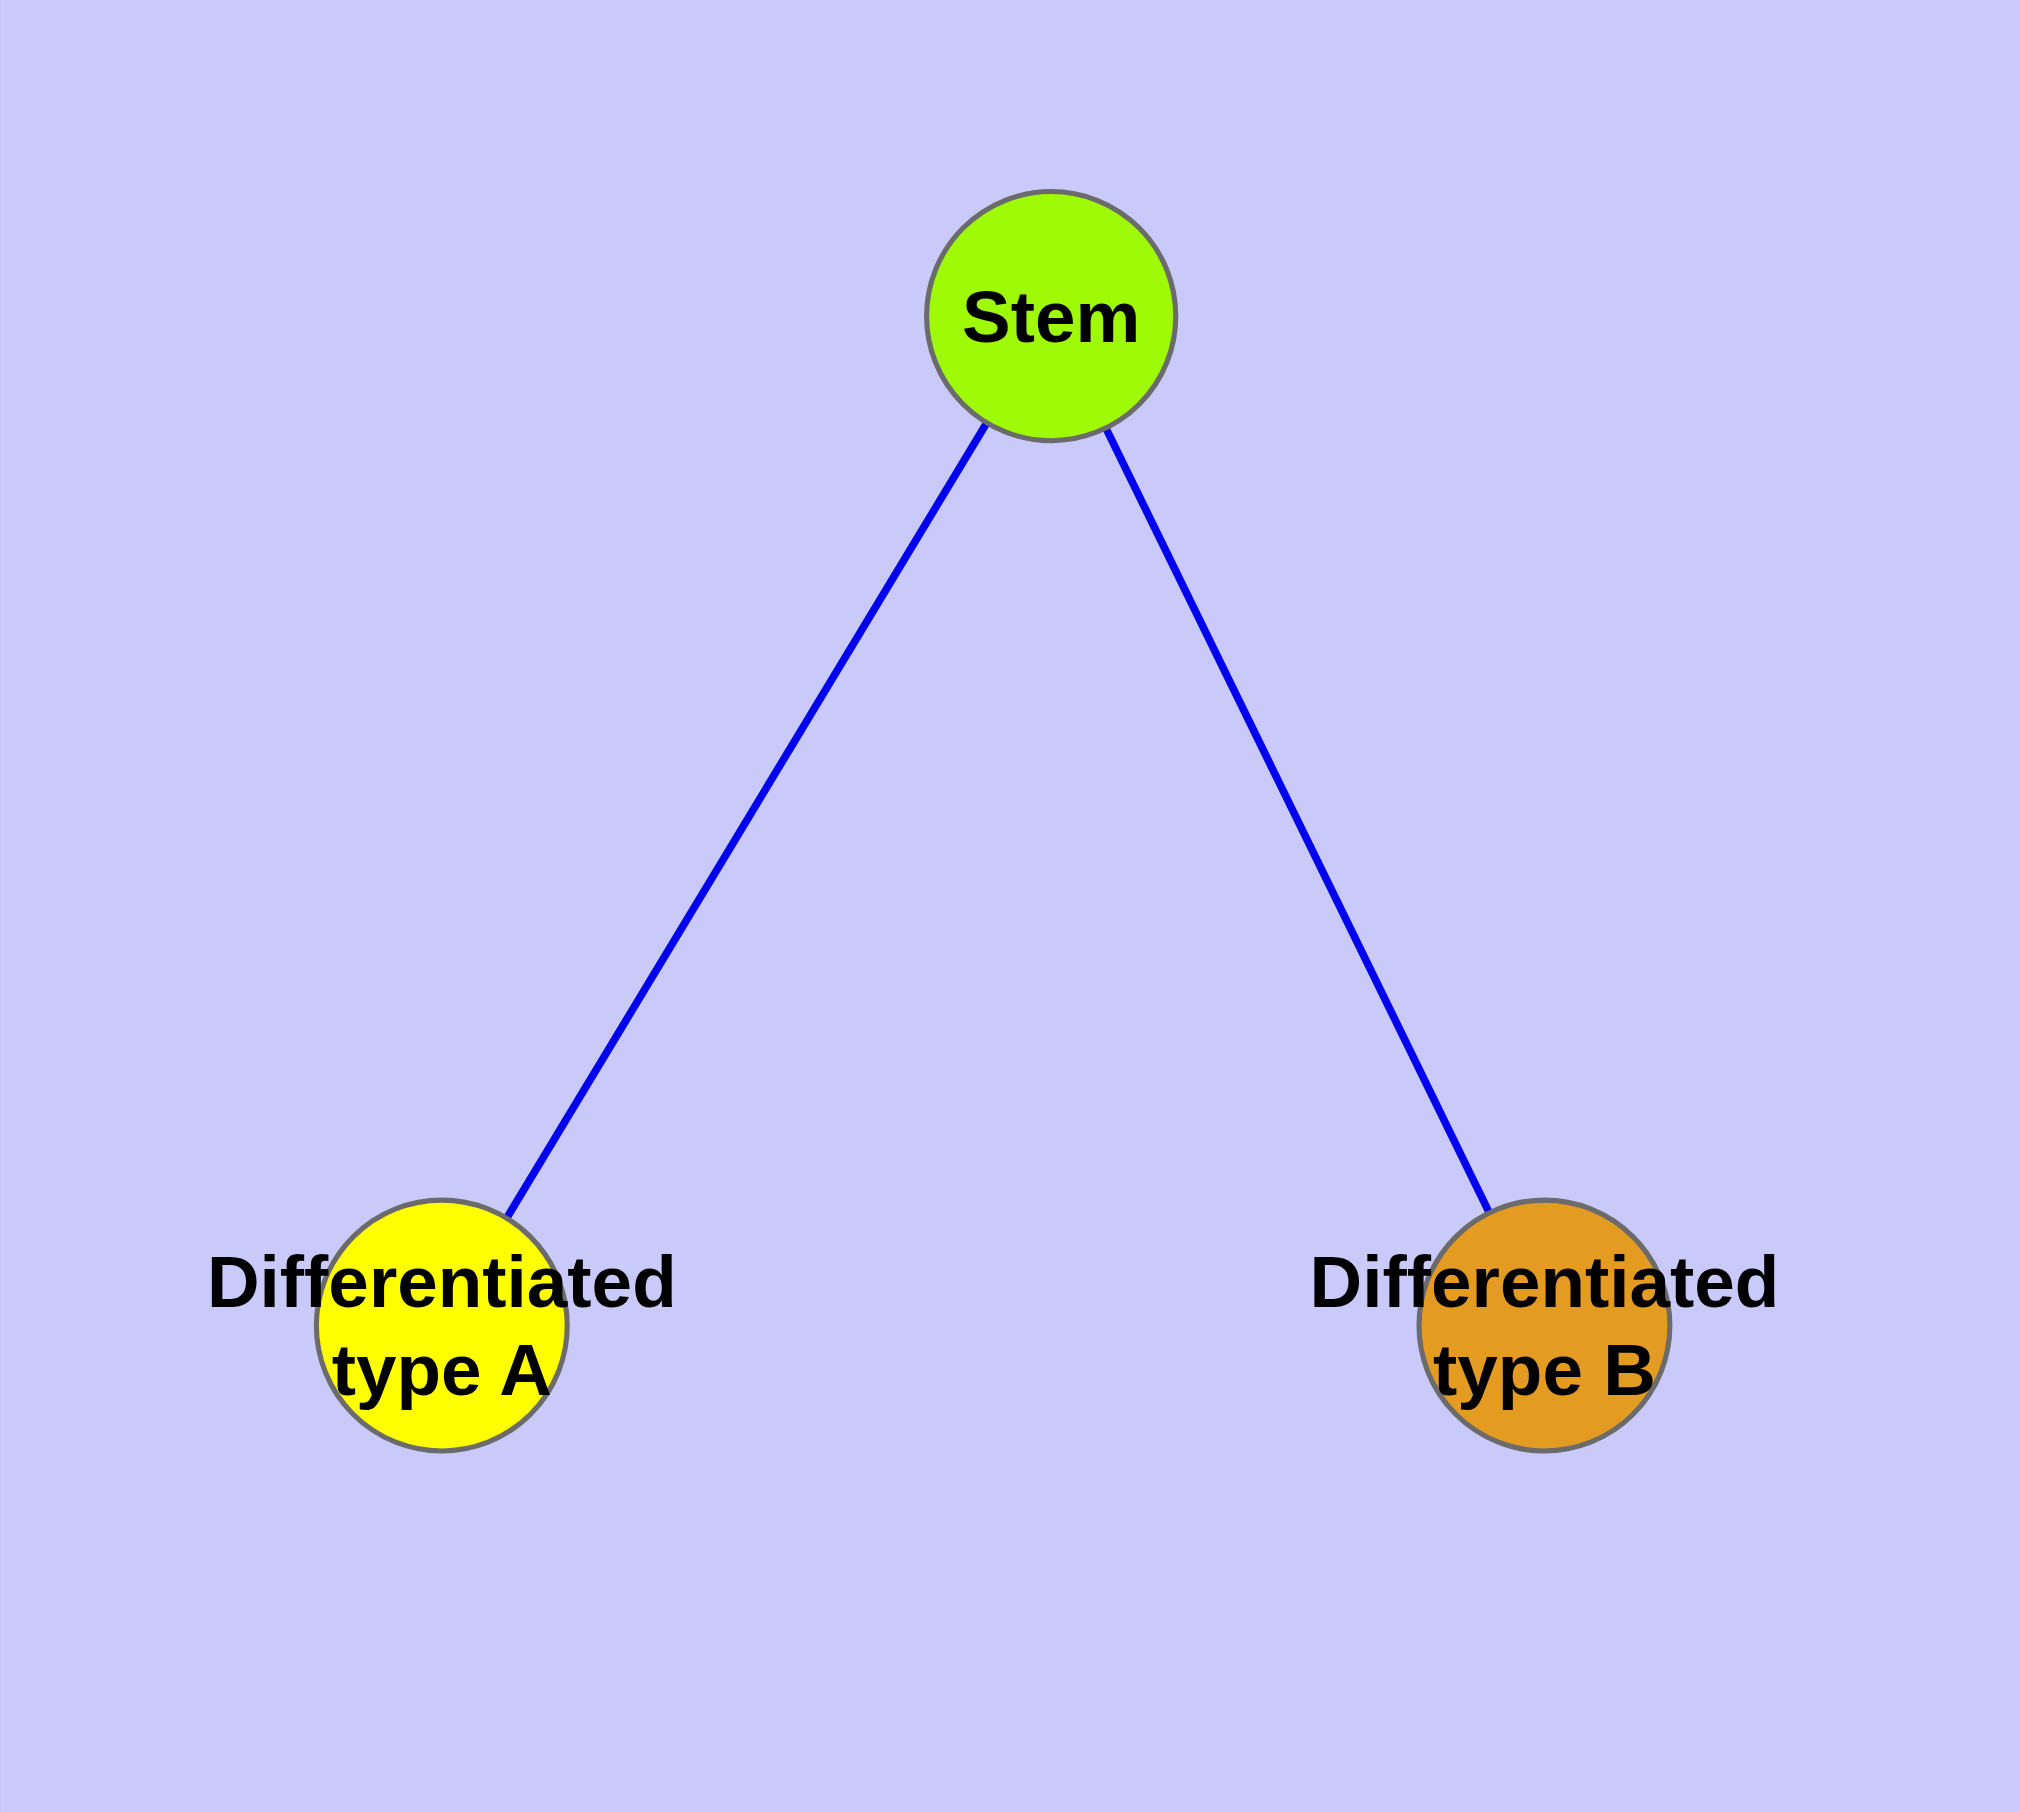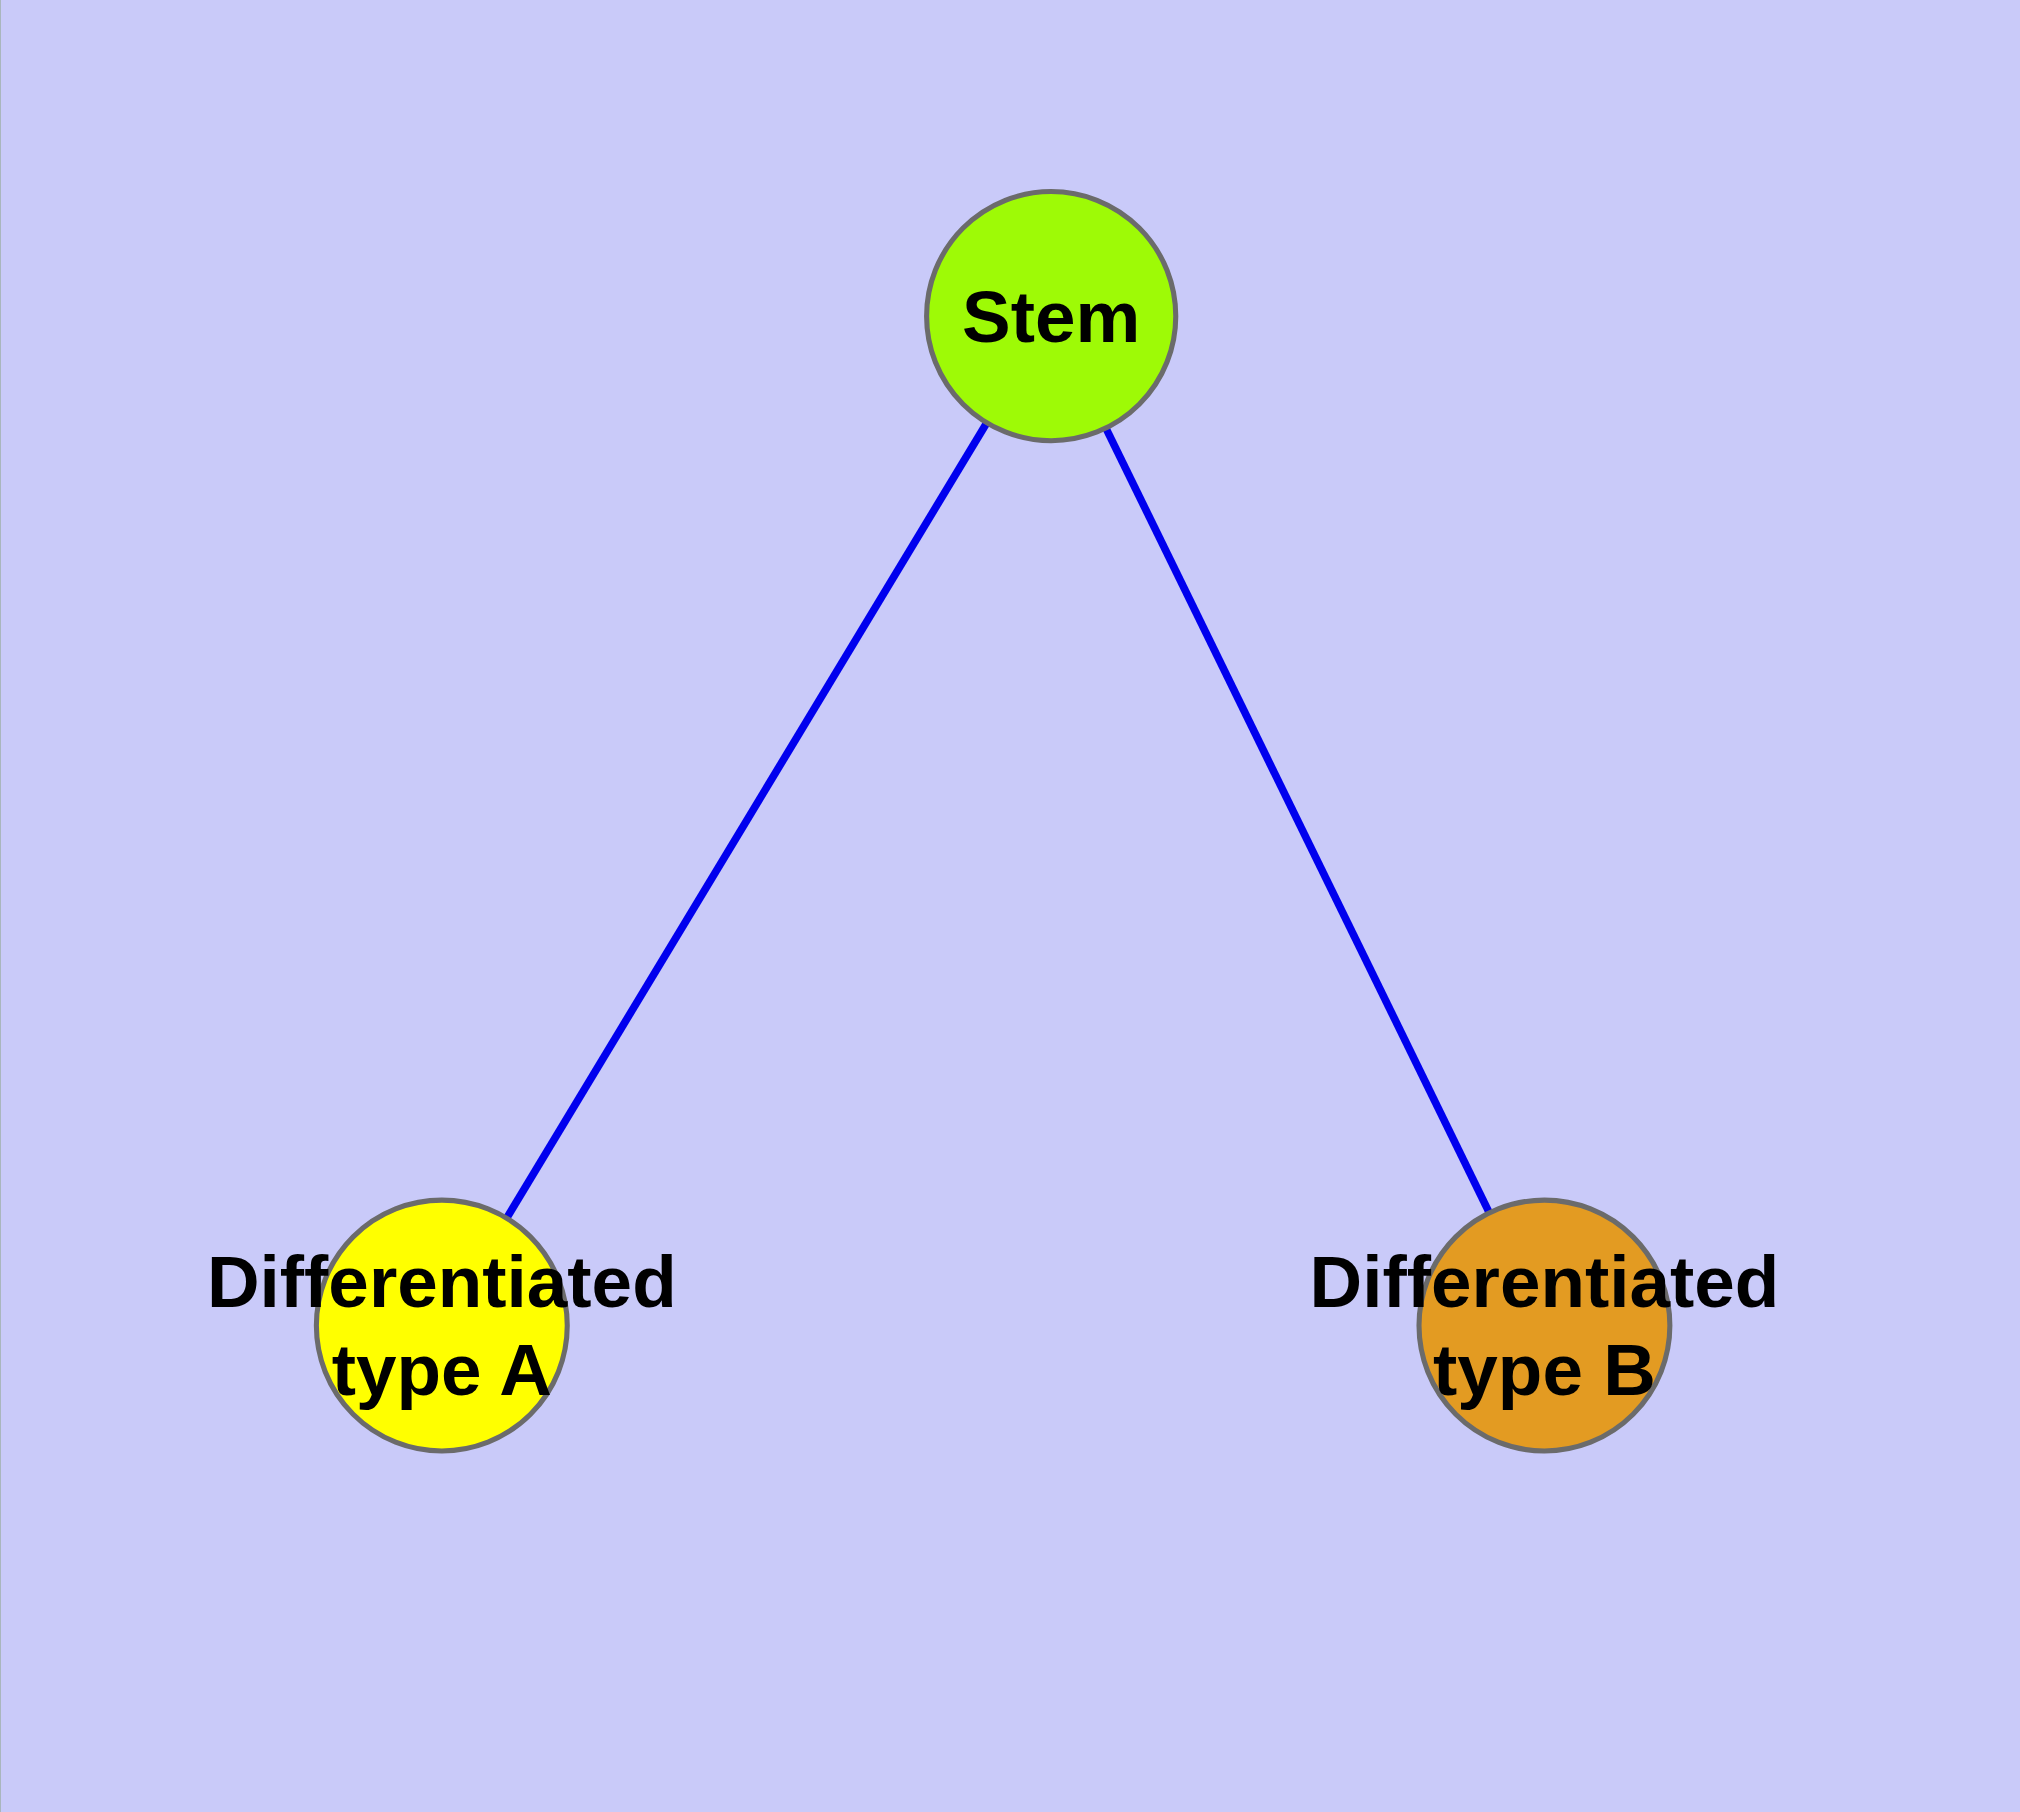--- a/index.html
+++ b/index.html
@@ -32,21 +32,21 @@
     paint-order: normal;
     white-space: pre;
   }
   .edge-line {
     stroke-linecap: butt;
   }
 </style>
 </head>
 <body>
 
-<div id="canvas" style="background: #4d7c0f; width: 2021px; height: 1812px;">
+<div id="canvas" style="background: #c4b5fd; width: 2021px; height: 1812px;">
   <svg id="graph-svg" viewBox="0 0 2384 2138" xmlns="http://www.w3.org/2000/svg">
 
     <rect id="bg-rect" x="0" y="0" width="2384" height="2138" fill="#c9caf9"></rect>
 
     <g id="edges-layer">
         <line x1="1162.9939090016694" y1="500.5580728498077" x2="598.5229104010039" y2="1435.585832701536" stroke="#0000ee" stroke-width="9" class="edge-line"></line>
         <line x1="1305.41811680177" y1="506.8710946922821" x2="1756.1428354344596" y2="1429.2304415849508" stroke="#0000ee" stroke-width="9" class="edge-line"></line>
       </g>
 
     <g id="nodes-layer">

